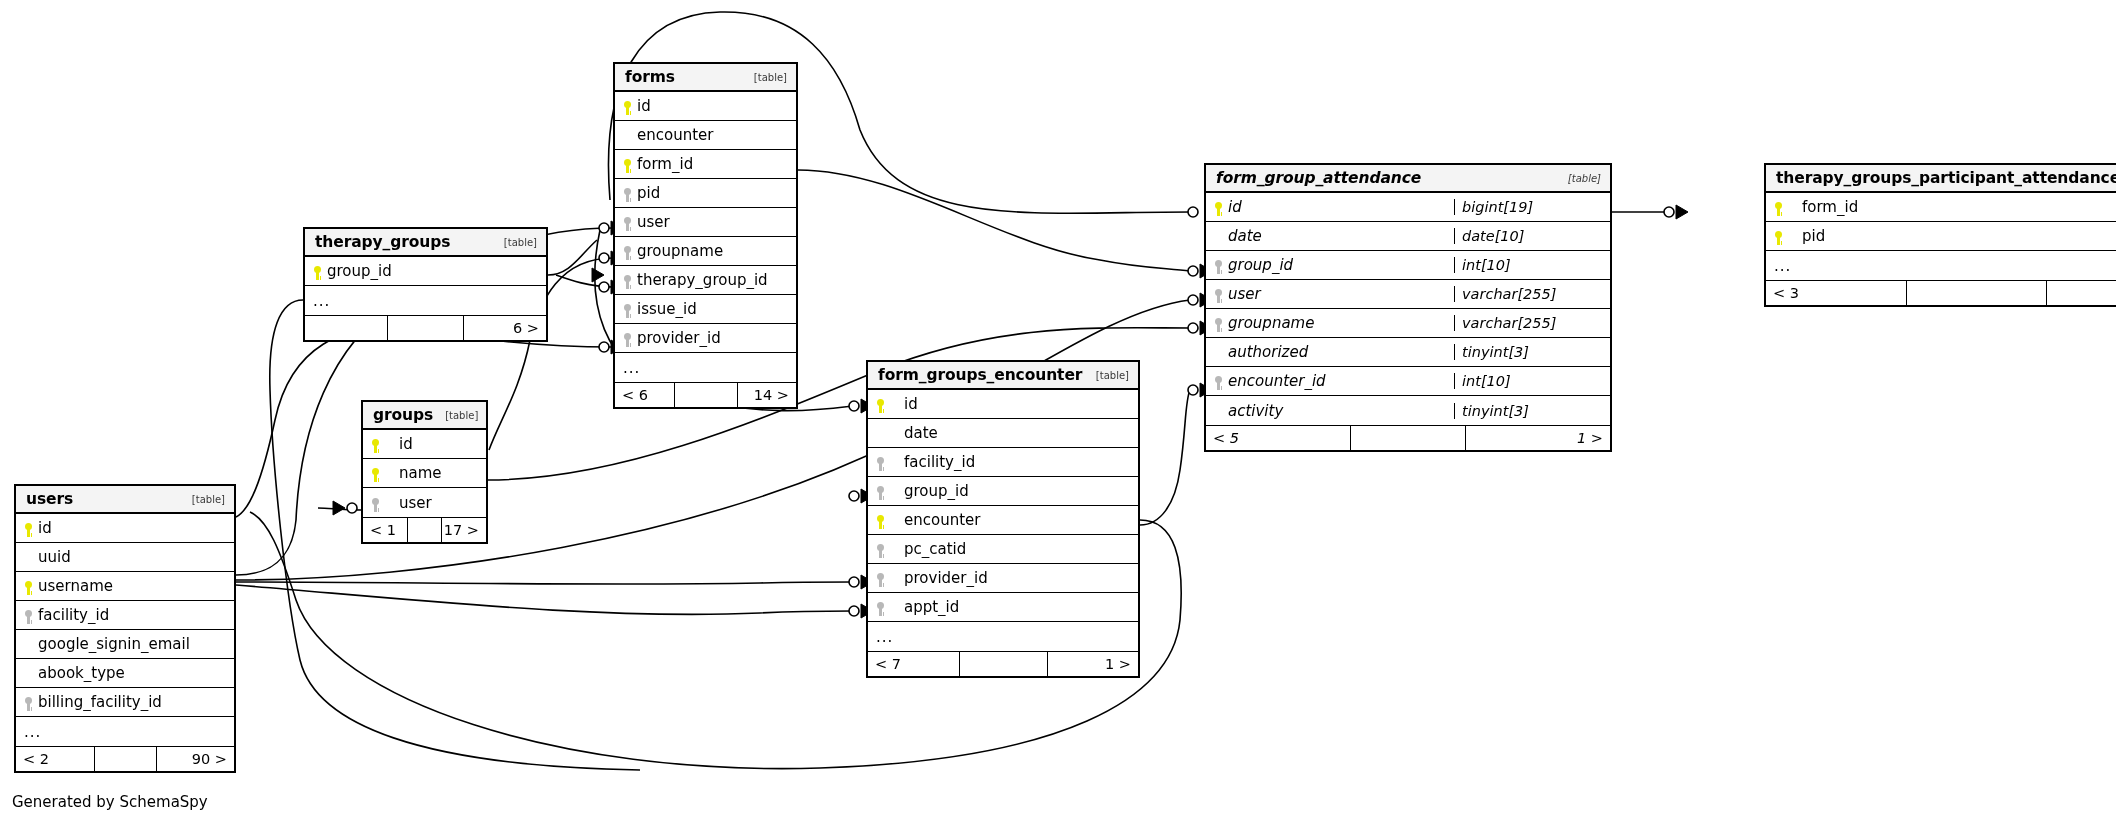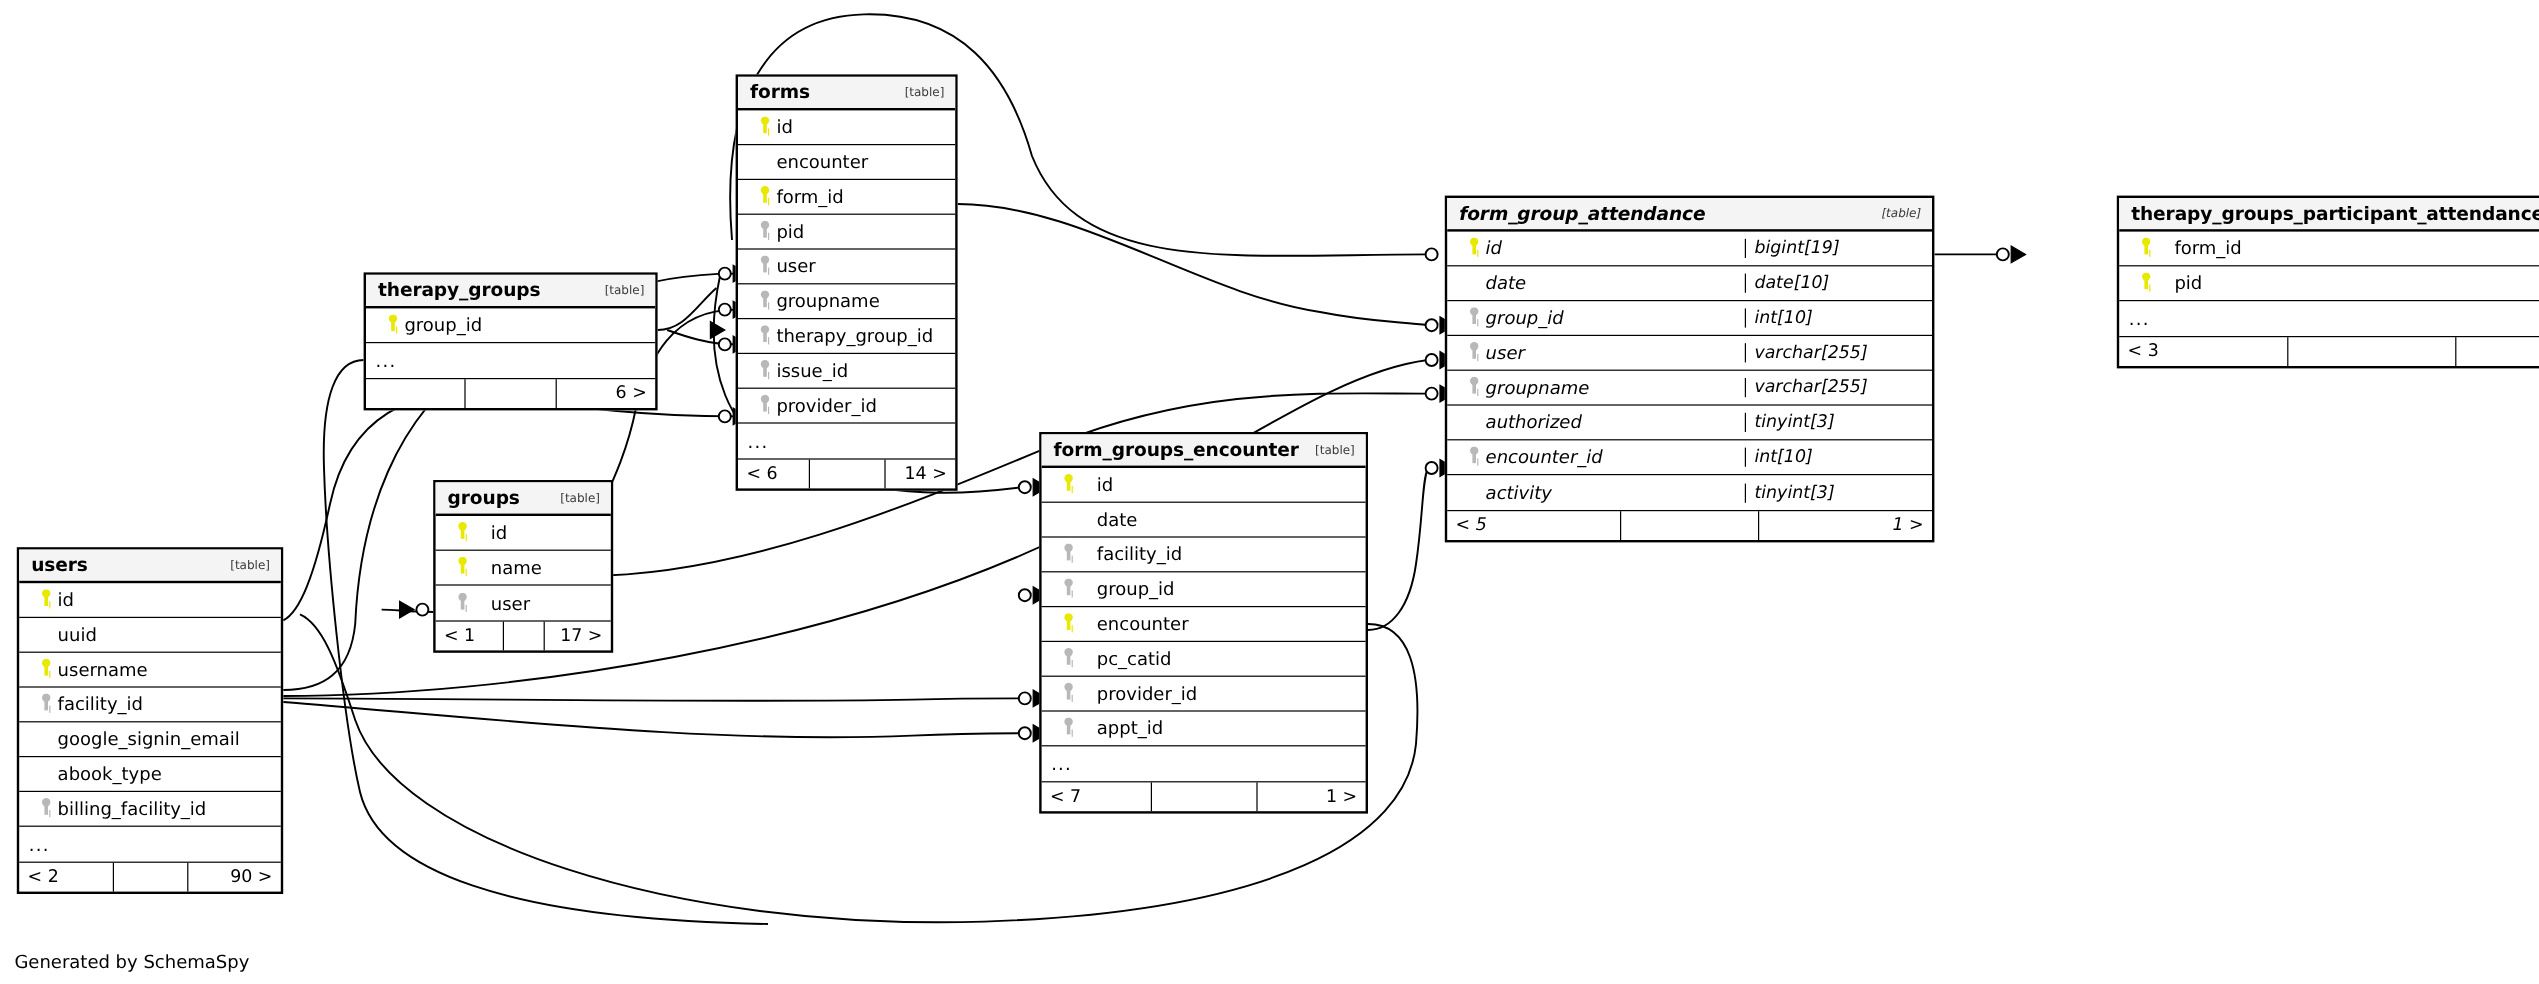--- a/index.html
+++ b/index.html
@@ -78,25 +78,25 @@
     display: flex;
     align-items: center;
     box-sizing: border-box;
     height: 29px;
     border-bottom: 1.6px solid #000000;
     white-space: nowrap;
   }
   .row:last-child { border-bottom: none; }
   .row-name {
     display: flex;
-    align-items: flex-start;
+    align-items: flex-end;
     box-sizing: border-box;
     flex: 1 1 auto;
     min-width: 0;
-    padding-left: 12px;
+    padding-left: 2px;
     overflow: hidden;
   }
   .row-type {
     box-sizing: border-box;
     border-left: 1.6px solid #000000;
     padding-left: 7px;
     font-size: 14.5px;
     color: #000000;
     display: flex;
     align-items: center;
@@ -262,21 +262,21 @@
         <circle cx="1669" cy="212" r="5" class="edge-circle"></circle>
         <path d="M 1688 212 L 1676 205 L 1676 219 Z" class="edge-foot"></path>
       </g>
       <g>
         <circle cx="352" cy="508" r="5" class="edge-circle"></circle>
         <path d="M 345 508 L 333 501 L 333 515 Z" class="edge-foot"></path>
       </g>
     </svg>
 
   <div id="tables-layer">
-      <div class="tbl" style="left: 14px; top: 456px; width: 222px;">
+      <div class="tbl" style="left: 14px; top: 484px; width: 222px;">
         <div class="tbl-head">
           <span class="tbl-name">users</span>
           <span class="tbl-tag">[table]</span>
         </div>
         <div class="rows">
           <div class="row">
             <div class="row-name">
               <span class="keyslot">
                 <span class="key pk"></span>
               </span>
@@ -352,21 +352,21 @@
           <div class="row">
             <div class="row-ellipsis" style="flex: 1 1 auto;">...</div>
           </div>
         </div>
         <div class="tbl-foot">
           <div class="foot-cell foot-left"></div>
           <div class="foot-cell foot-mid" style="width: 76px;"></div>
           <div class="foot-cell foot-right">6 &gt;</div>
         </div>
       </div>
-      <div class="tbl" style="left: 361px; top: 400px; width: 150px;">
+      <div class="tbl" style="left: 361px; top: 400px; width: 127px;">
         <div class="tbl-head">
           <span class="tbl-name">groups</span>
           <span class="tbl-tag">[table]</span>
         </div>
         <div class="rows">
           <div class="row">
             <div class="row-name">
               <span class="keyslot">
                 <span class="key pk"></span>
               </span>

